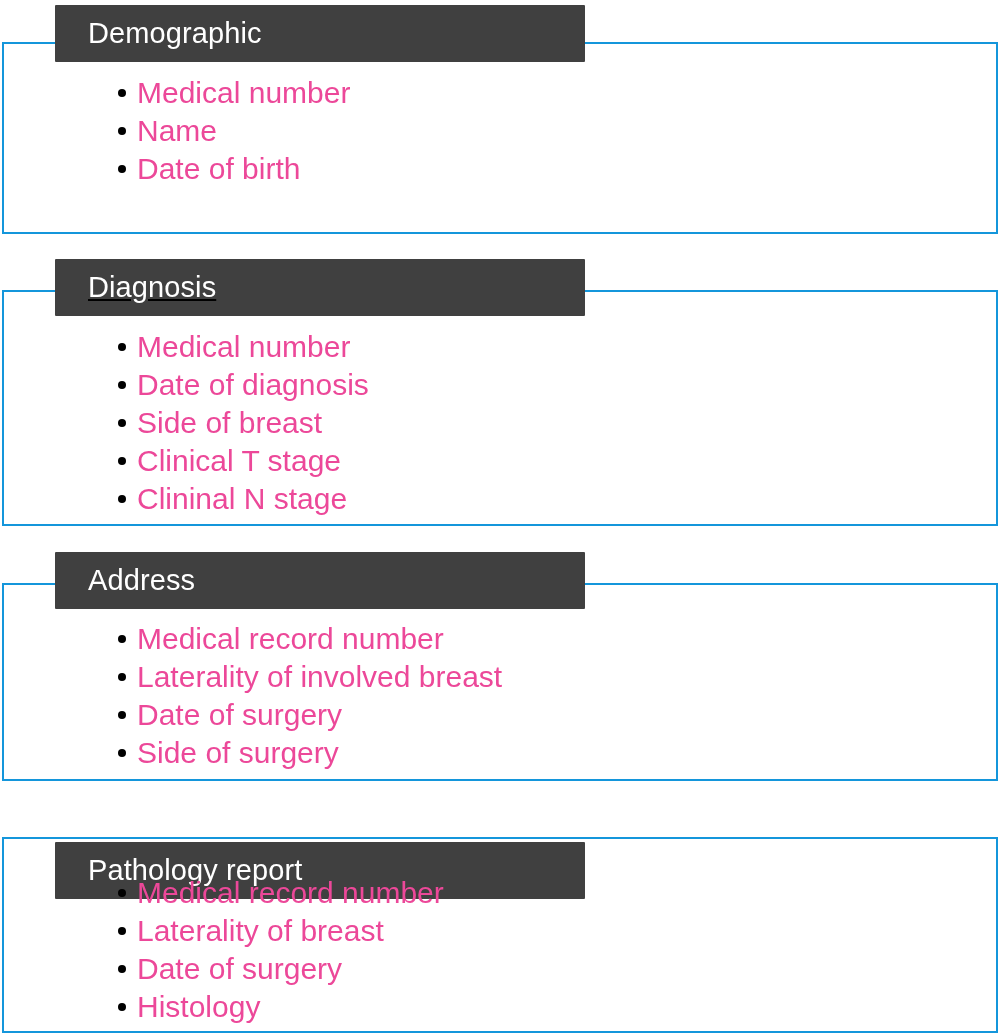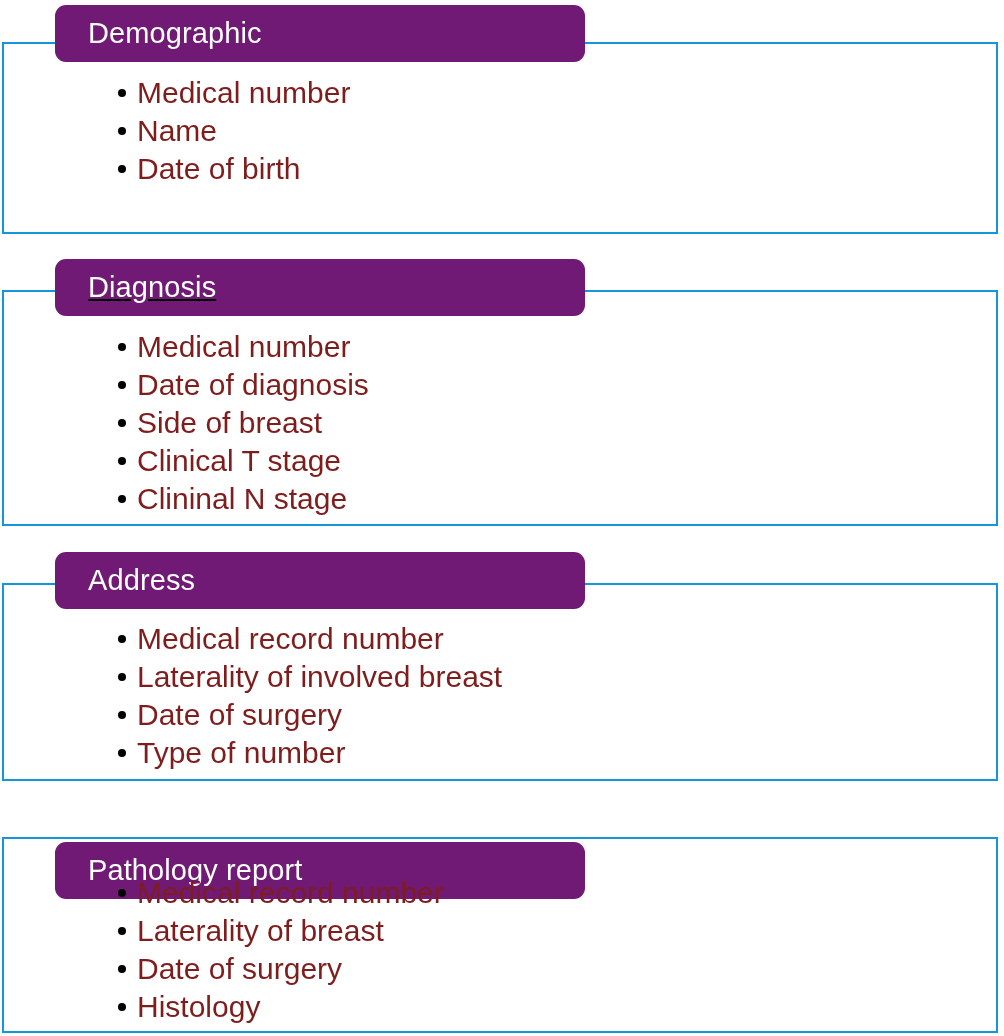--- a/index.html
+++ b/index.html
@@ -38,22 +38,22 @@
     border: 2px solid #1496DB;
     background: transparent;
   }
 
   
   .tab {
     position: absolute;
     left: 55px;
     width: 530px;
     height: 57px;
-    background: #701a75;
-    border-radius: 11px;
+    background: #404040;
+    border-radius: 1px;
     box-sizing: border-box;
     display: flex;
     align-items: center;
   }
   .tab-title {
     color: #ffffff;
     font-size: 29px;
     line-height: 1;
     letter-spacing: 0.1px;
     padding-left: 33px;
@@ -65,21 +65,21 @@
     position: absolute;
     left: 118px;
     margin: 0;
     padding: 0;
     list-style: none;
   }
   .item {
     position: relative;
     font-size: 30px;
     line-height: 38px;
-    color: #7f1d1d;
+    color: #ec4899;
     white-space: nowrap;
     padding-left: 19px;
   }
   .bullet {
     position: absolute;
     left: 0;
     top: 50%;
     width: 8px;
     height: 8px;
     margin-top: -4px;
@@ -179,21 +179,21 @@
       <li class="item">
         <span class="bullet"></span>
         <span class="item-label">Laterality of involved breast</span>
       </li>
       <li class="item">
         <span class="bullet"></span>
         <span class="item-label">Date of surgery</span>
       </li>
       <li class="item">
         <span class="bullet"></span>
-        <span class="item-label">Type of number</span>
+        <span class="item-label">Side of surgery</span>
       </li>
     </ul>
   </div>
 
   <div class="block" id="block-3">
     <div class="frame"></div>
     <div class="tab">
       <span class="tab-title">Pathology report</span>
     </div>
     <ul class="items">

